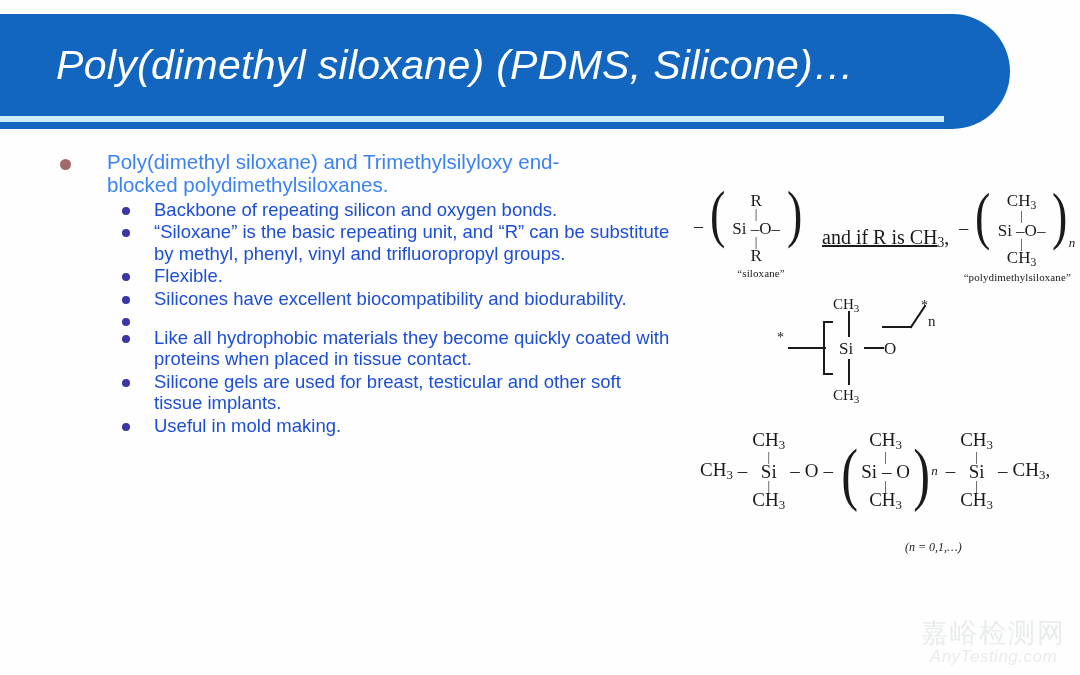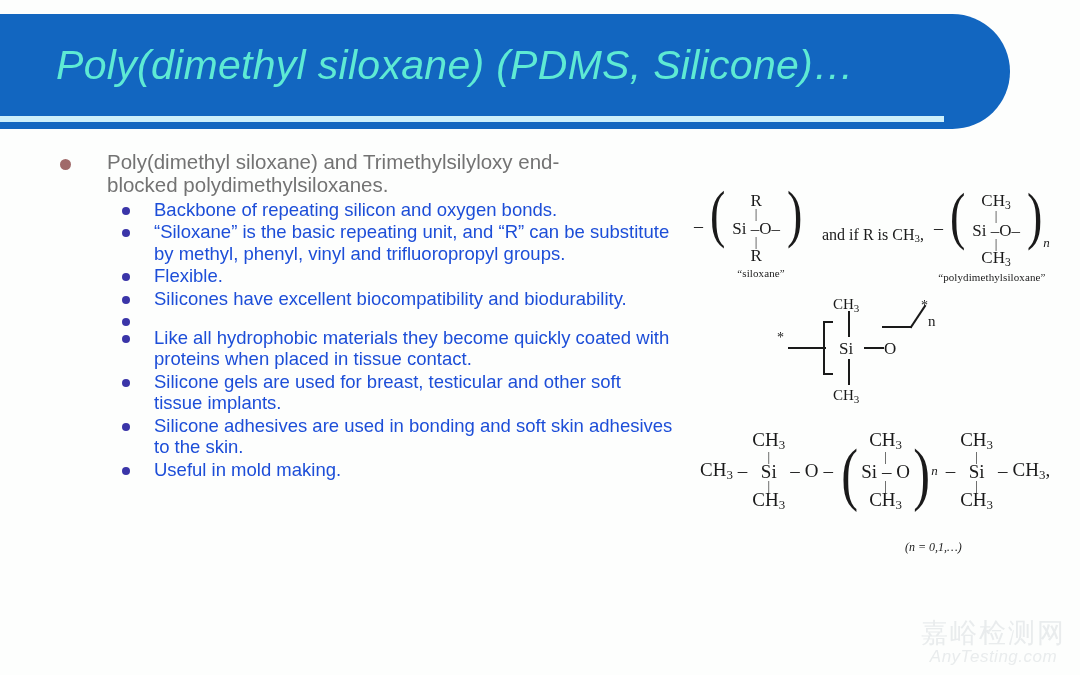--- a/index.html
+++ b/index.html
@@ -34,21 +34,21 @@
     width: 944px;
     height: 6px;
     background: #cdeffb;
   }
   #title-text {
     position: absolute;
     left: 56px;
     top: 28px;
     font-size: 41px;
     font-style: italic;
-    color: #5eead4;
+    color: #ffffff;
     letter-spacing: 0.3px;
     white-space: nowrap;
     font-family: "Liberation Sans", sans-serif;
   }
 
   
   #content {
     position: absolute;
     left: 0;
     top: 150px;
@@ -80,21 +80,21 @@
     width: 8px;
     height: 8px;
     border-radius: 50%;
     background: #3a35a8;
     margin-top: 8px;
     margin-right: 24px;
   }
   .txt1 {
     font-size: 20.5px;
     line-height: 1.14;
-    color: #737373;
+    color: #3b82f6;
     max-width: 500px;
   }
   .txt2 {
     font-size: 18.5px;
     line-height: 1.16;
     color: #1d4ed8;
     max-width: 520px;
   }
 
   
@@ -211,24 +211,20 @@
   <div class="bullet-row lvl2">
     <span class="dot2"></span>
     <span class="txt2">Like all hydrophobic materials they become quickly coated with proteins when placed in tissue contact.</span>
   </div>
 
   <div class="bullet-row lvl2">
     <span class="dot2"></span>
     <span class="txt2">Silicone gels are used for breast, testicular and other soft tissue implants.</span>
   </div>
 
-  <div class="bullet-row lvl2">
-    <span class="dot2"></span>
-    <span class="txt2">Silicone adhesives are used in bonding and soft skin adhesives to the skin.</span>
-  </div>
 
   <div class="bullet-row lvl2">
     <span class="dot2"></span>
     <span class="txt2">Useful in mold making.</span>
   </div>
 
 </div>
 
 <div class="chem" id="fig-top">
   <div style="display:flex; align-items:flex-start;">
@@ -242,21 +238,21 @@
           <span class="bond-v">|</span>
           <span class="mid-row">Si –O–</span>
           <span class="bond-v">|</span>
           <span>R</span>
         </span>
         <span class="big-paren">)</span>
       </div>
       <div class="caption" style="margin-top:2px; margin-left:14px;">“siloxane”</div>
     </div>
 
-    <div style="font-size:16px; margin:34px 10px 0 8px; white-space:nowrap;">
+    <div style="font-size:20px; margin:34px 10px 0 8px; white-space:nowrap;text-decoration:underline;">
       <span>and if R is CH</span><sub>3</sub><span>,</span>
     </div>
 
     <div style="">
       <div style="white-space:nowrap;">
         <span style="font-size:18px;">–</span>
         <span class="big-paren">(</span>
         <span class="stack">
           <span><span>CH</span><sub>3</sub></span>
           <span class="bond-v">|</span>

